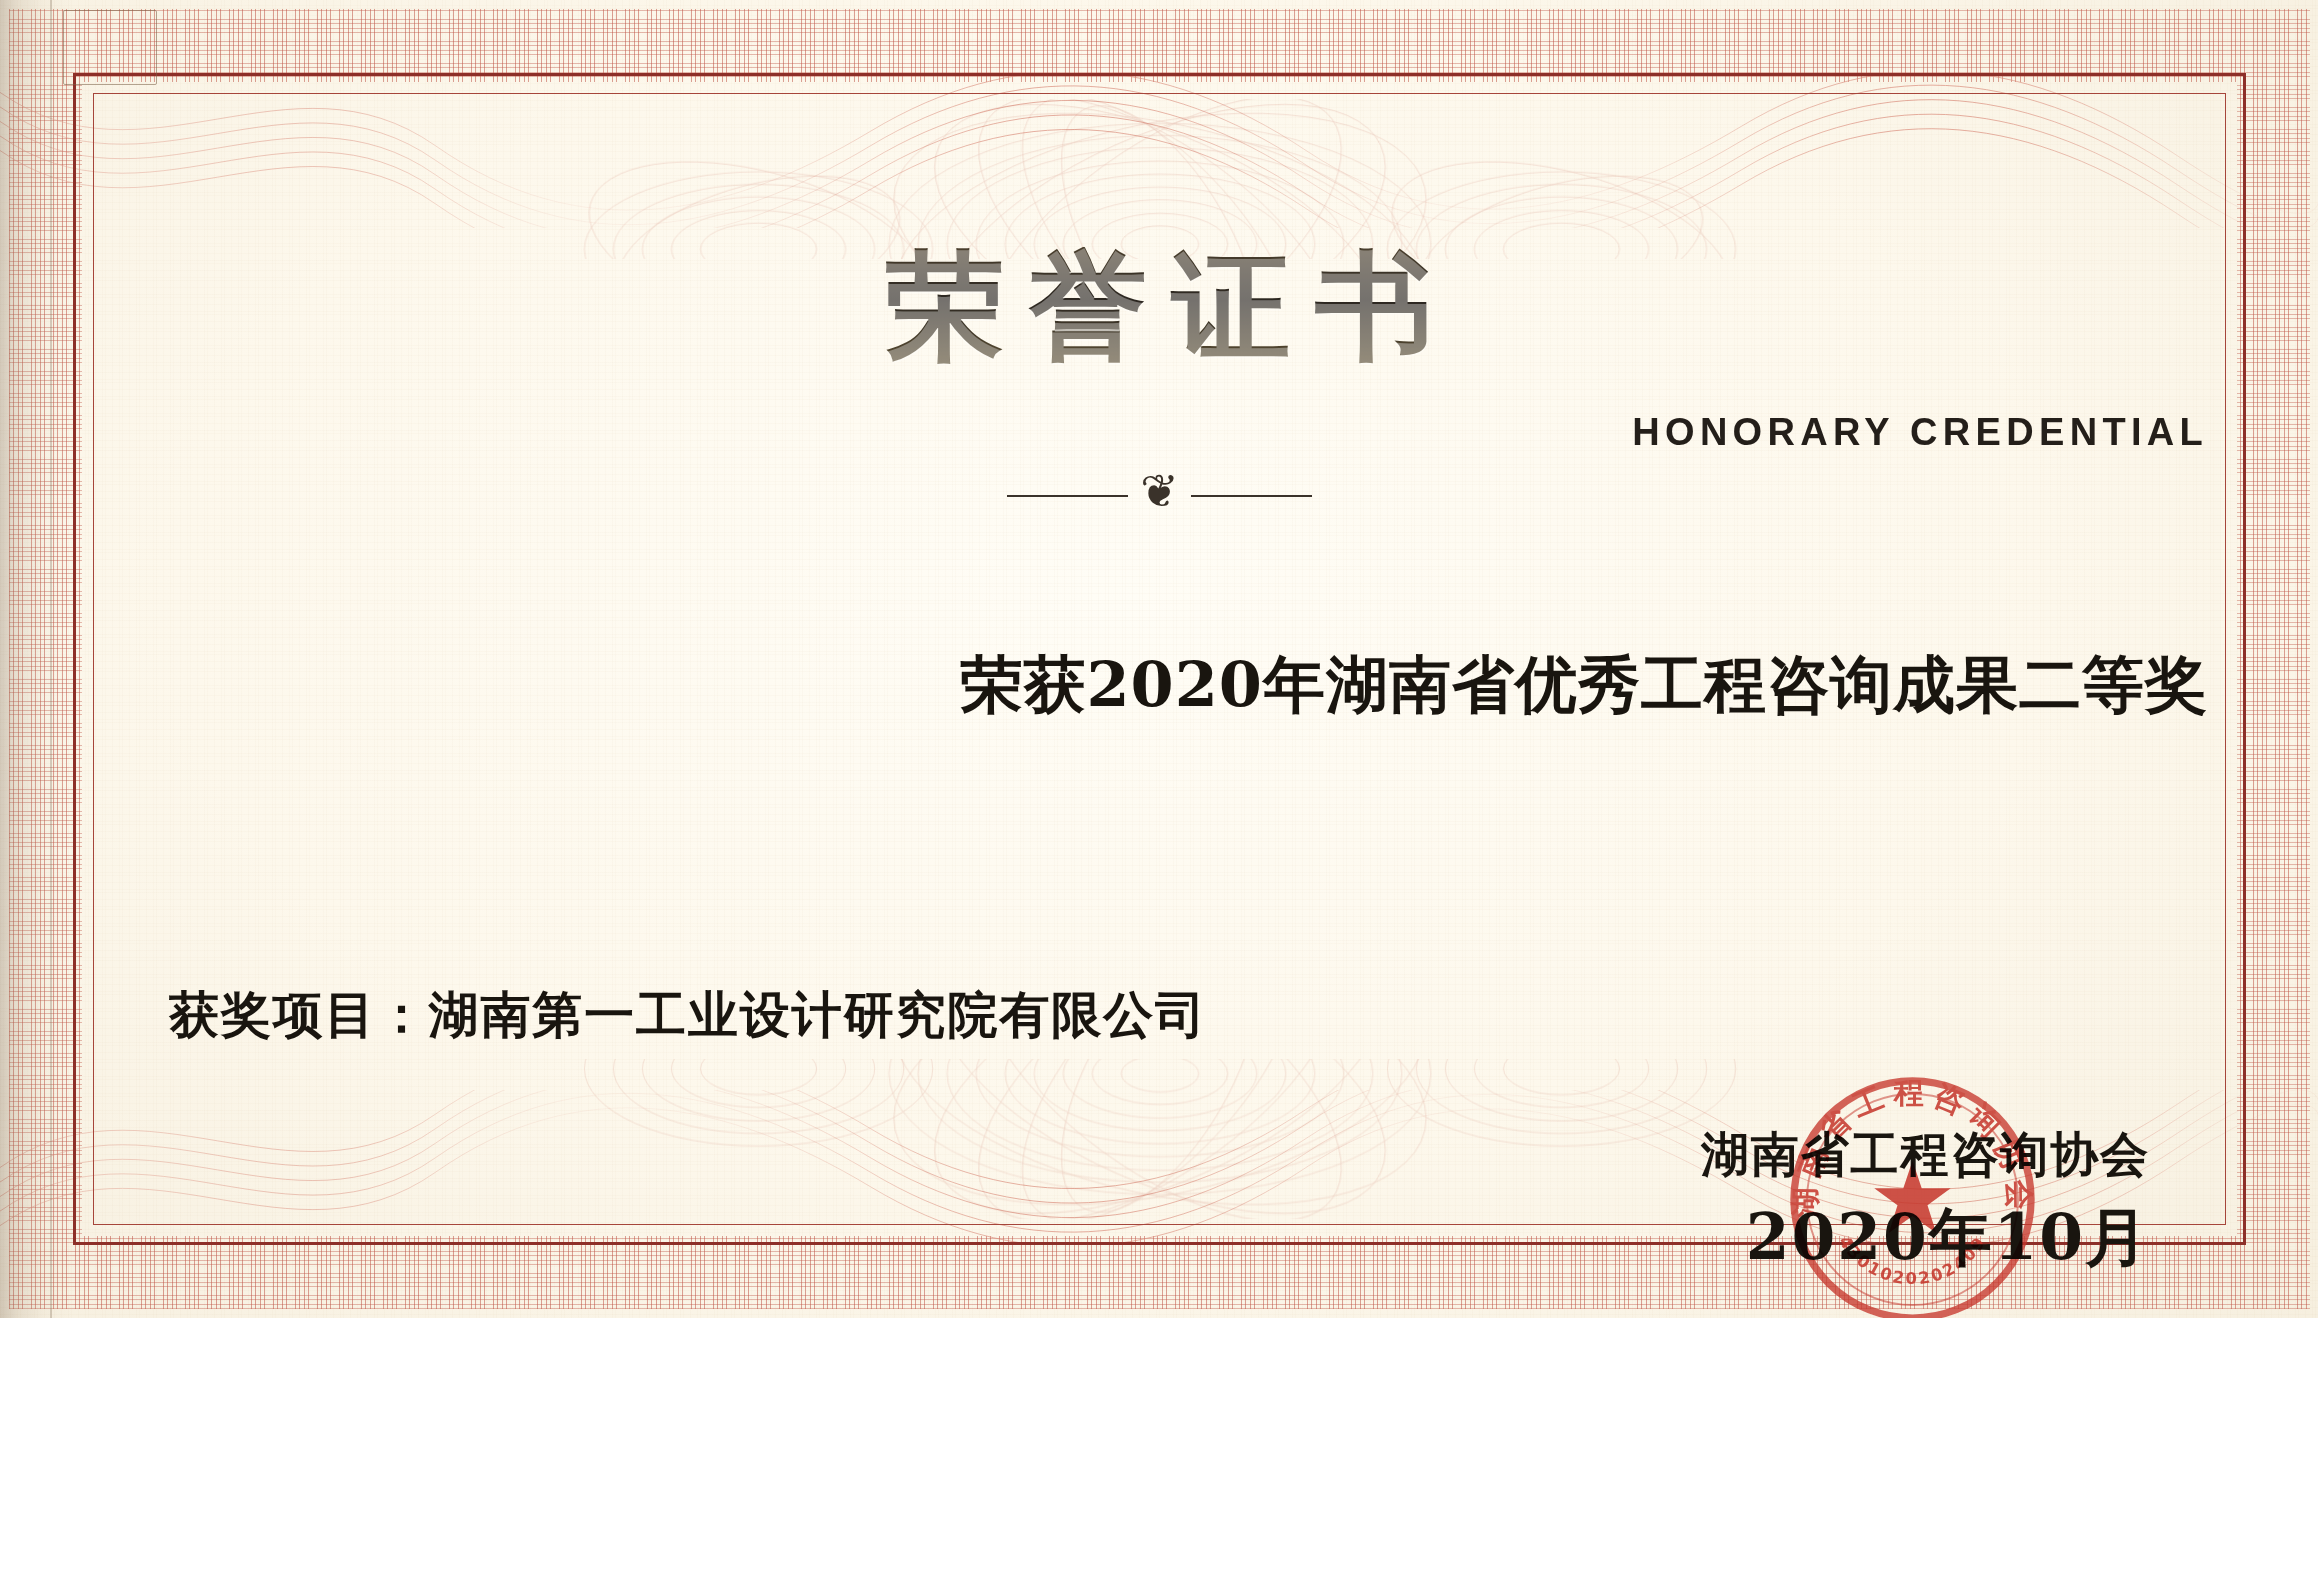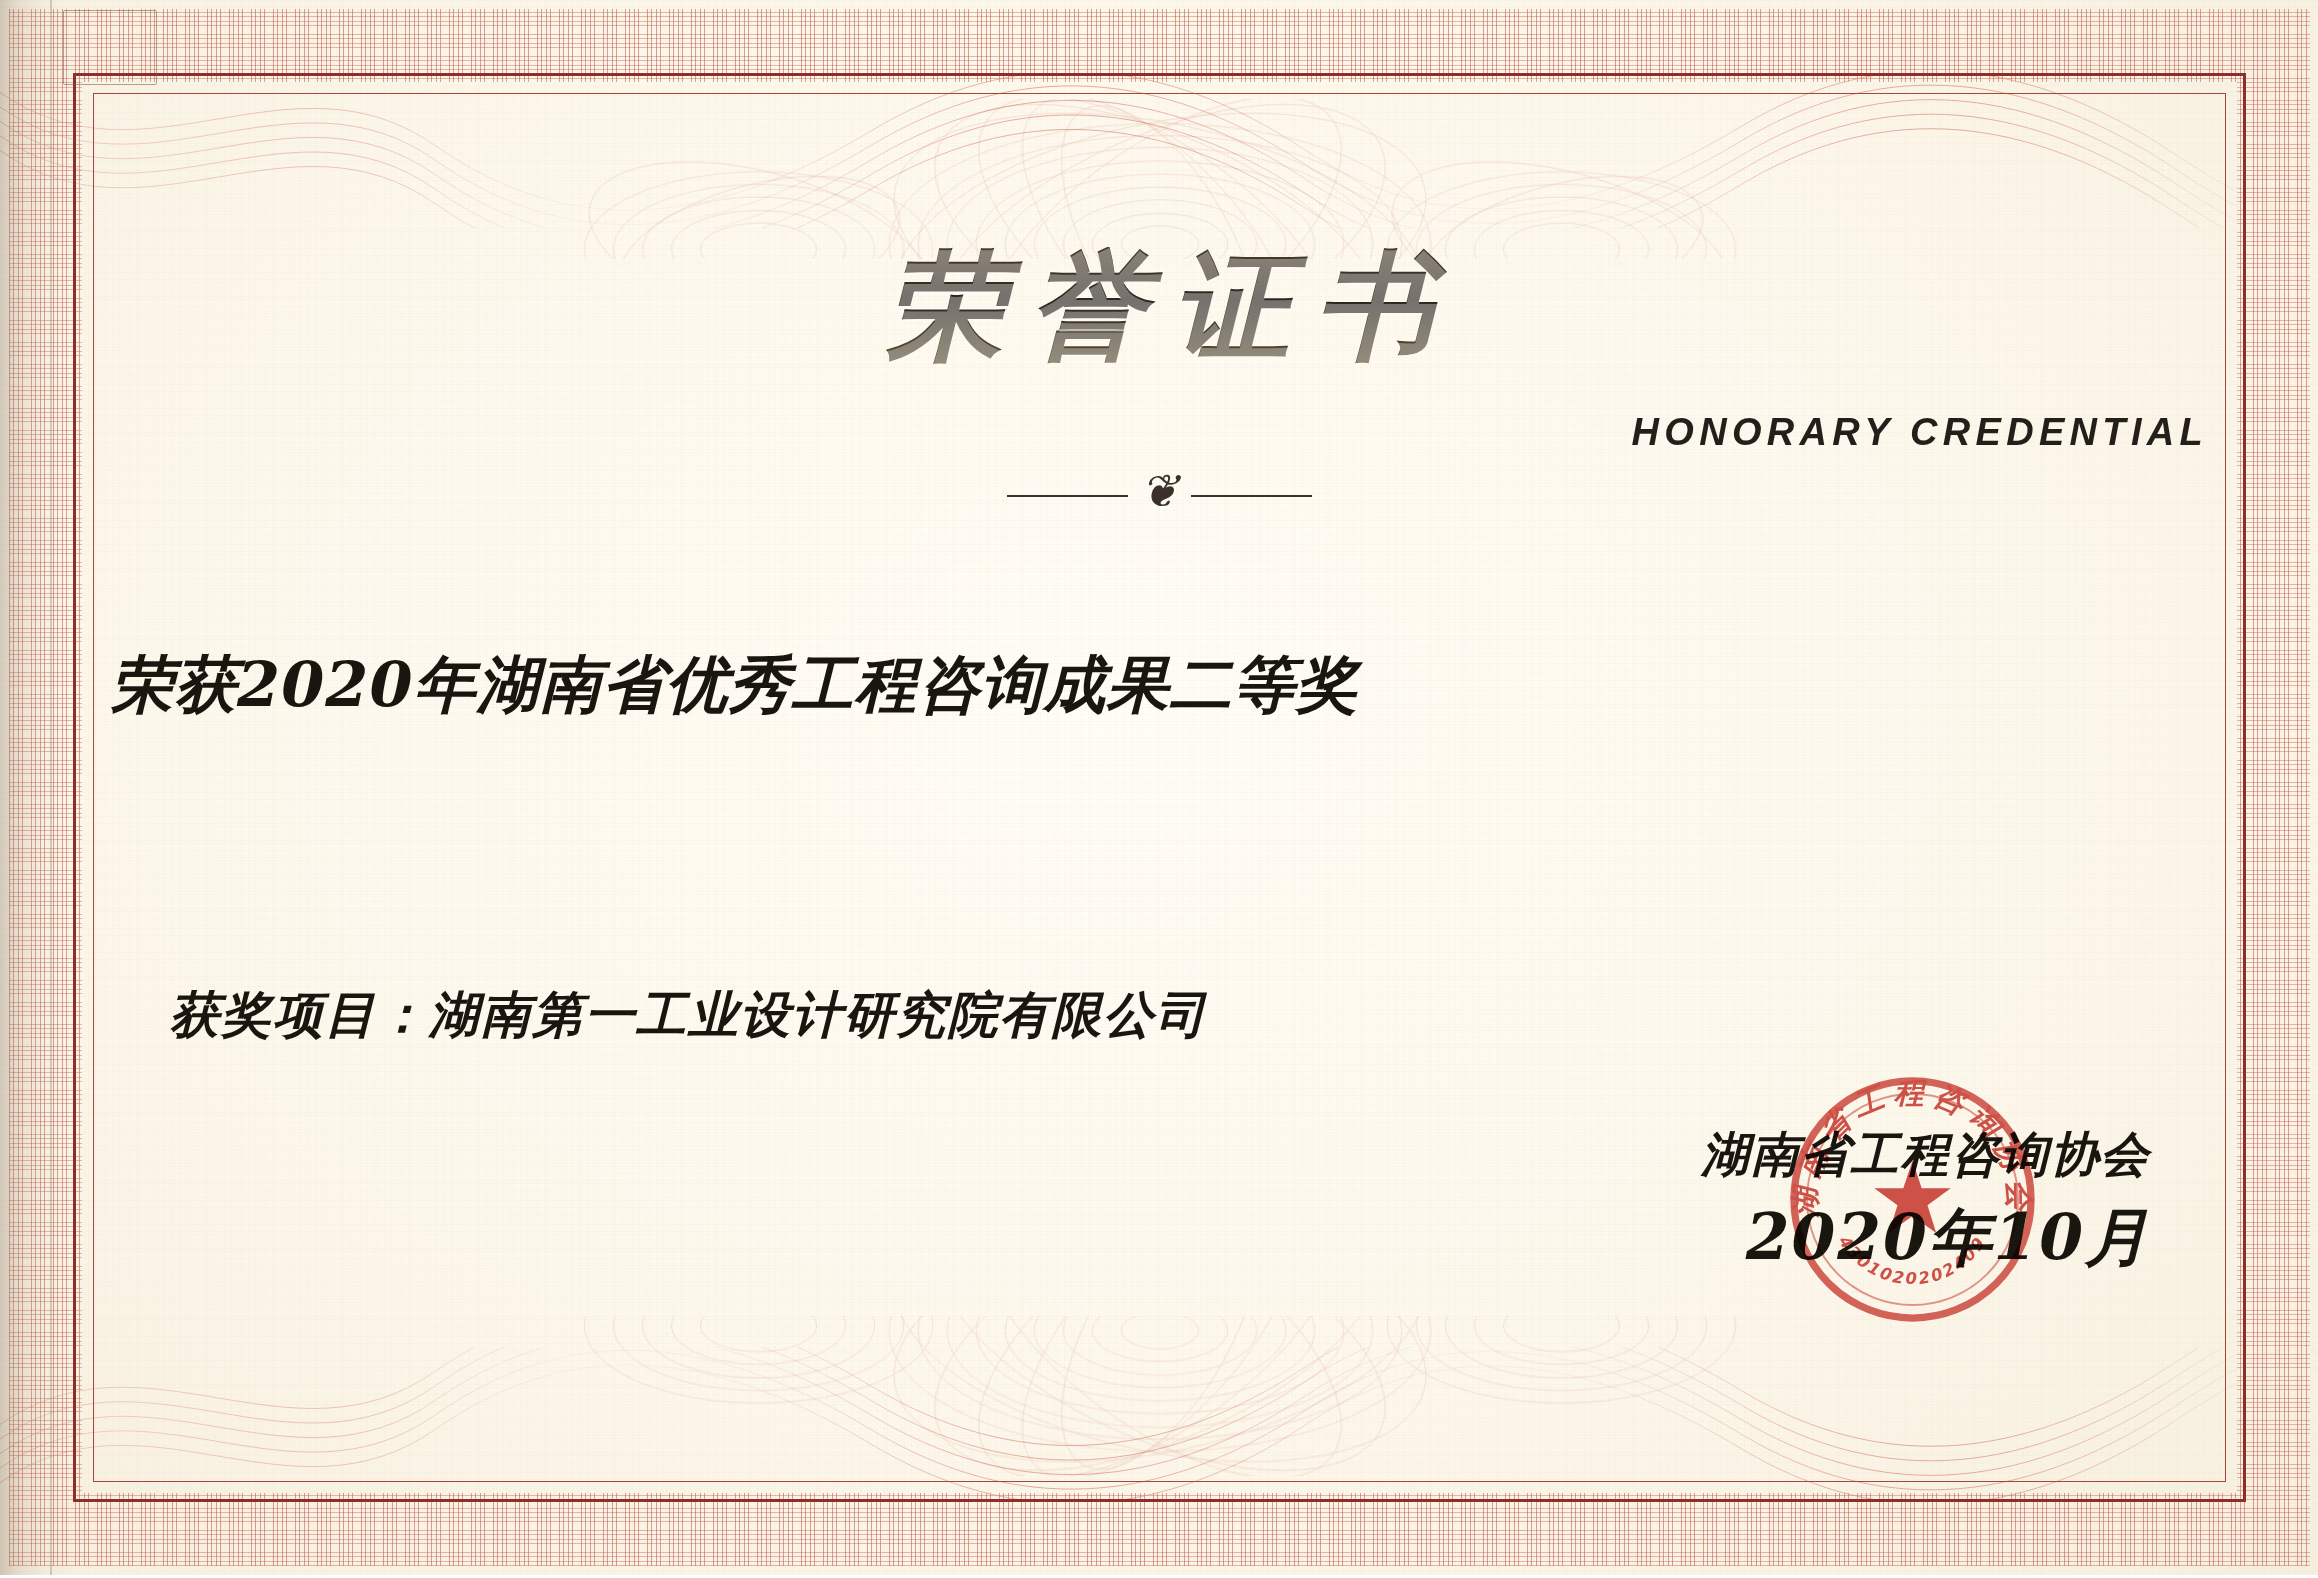--- a/index.html
+++ b/index.html
@@ -12,26 +12,25 @@
     width: 2319px;
     height: 1579px;
     overflow: hidden;
     font-family: "Liberation Serif", "DejaVu Serif", serif;
   }
 
   
   .certificate {
     position: relative;
     width: 2319px;
-    height: 1575px;
+    height: 1318px;
     background:
       radial-gradient(ellipse at 48% 45%, #fffdf6 0%, #fdf8ec 55%, #f6efdf 100%);
     box-sizing: border-box;
     overflow: hidden;
-    font-style: italic;
   }
 
   
   .paper-texture {
     position: absolute;
     inset: 0;
     background-image:
       repeating-linear-gradient(90deg, rgba(200,170,130,0.045) 0px, rgba(200,170,130,0.045) 0.5px, rgba(255,255,255,0) 0.5px, rgba(255,255,255,0) 3.4px),
       repeating-linear-gradient(0deg, rgba(200,170,130,0.045) 0px, rgba(200,170,130,0.045) 0.5px, rgba(255,255,255,0) 0.5px, rgba(255,255,255,0) 3.4px);
     pointer-events: none;
@@ -178,21 +177,21 @@
     margin: 0 12.6px;
     font-family: "DejaVu Serif", serif;
     transform: translateY(-4.8px);
   }
 
   .award-line {
     position: absolute;
     top: 527px;
     left: 0;
     right: 0;
-    text-align: left;
+    text-align: right;
     font-family: "DejaVu Serif", "Liberation Serif", serif;
     font-weight: 700;
     font-size: 62px;
     letter-spacing: 1px;
     color: #19150f;
     white-space: nowrap;
   }
 
   .field {
     position: absolute;

